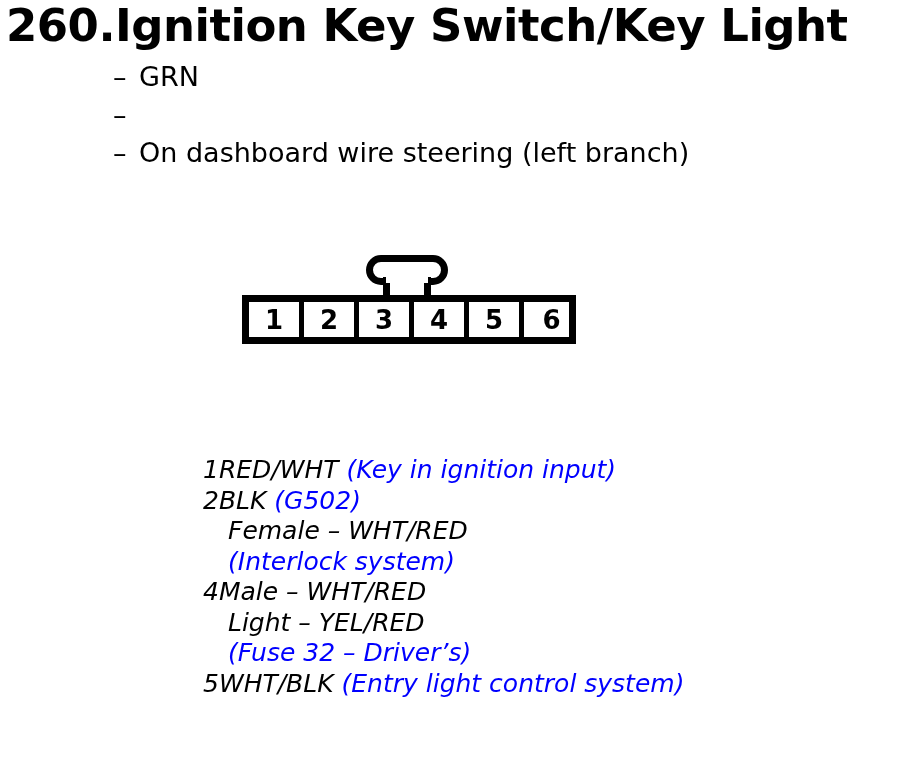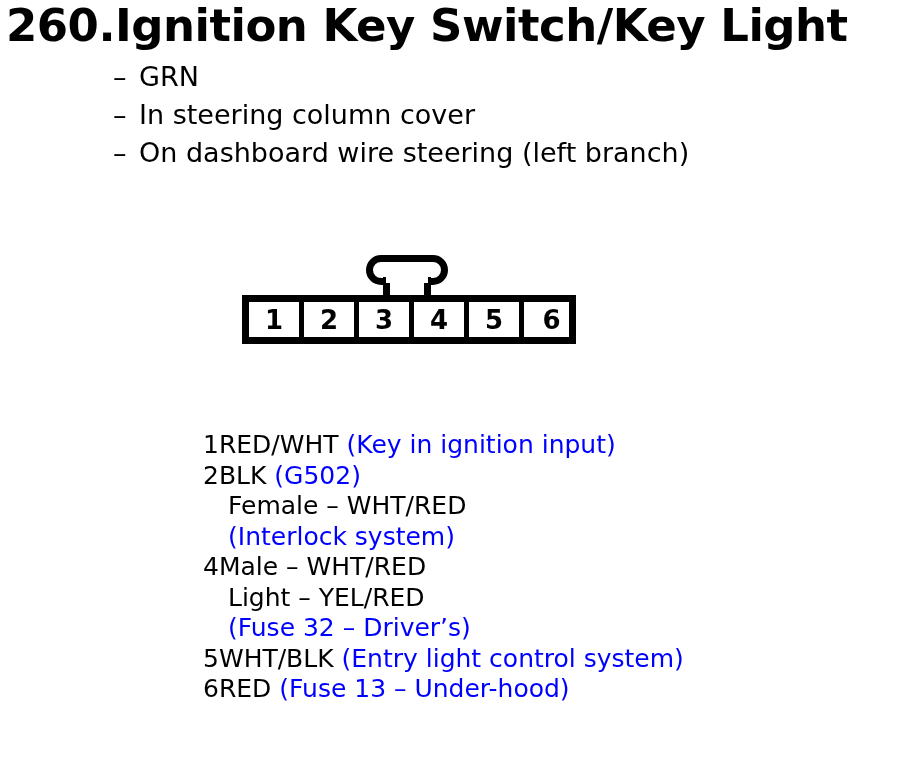--- a/index.html
+++ b/index.html
@@ -129,22 +129,23 @@
   }
   .pin-cell:last-child {
     border-right: none;
     flex: 0 0 55px;
   }
 
   
   .pin-list {
     position: absolute;
     left: 203px;
-    top: 430px;
+    top: 455px;
     width: 700px;
+    font-style: italic;
   }
   .pin-line {
     font-size: 25px;
     line-height: 30.5px;
     white-space: nowrap;
     color: #000000;
   }
   .pin-line.indent {
     padding-left: 25px;
   }
@@ -162,21 +163,20 @@
 
 <div class="bullet-list">
 
   <div class="bullet-row">
     <span class="bullet-dash">–</span>
     <span class="bullet-text">GRN</span>
   </div>
 
   <div class="bullet-row">
     <span class="bullet-dash">–</span>
-    <span class="bullet-text">In steering column cover</span>
   </div>
 
   <div class="bullet-row">
     <span class="bullet-dash">–</span>
     <span class="bullet-text">On dashboard wire steering (left branch)</span>
   </div>
 
 </div>
 
 <div class="connector-wrap">
@@ -226,17 +226,14 @@
   </div>
 
   <div class="pin-line indent">
     <span class="pin-wire"></span><span class="pin-desc">(Fuse 32 – Driver’s)</span>
   </div>
 
   <div class="pin-line">
     <span class="pin-wire">5WHT/BLK </span><span class="pin-desc">(Entry light control system)</span>
   </div>
 
-  <div class="pin-line">
-    <span class="pin-wire">6RED  </span><span class="pin-desc">(Fuse 13 – Under-hood)</span>
-  </div>
 
 </div>
 
 </body></html>

